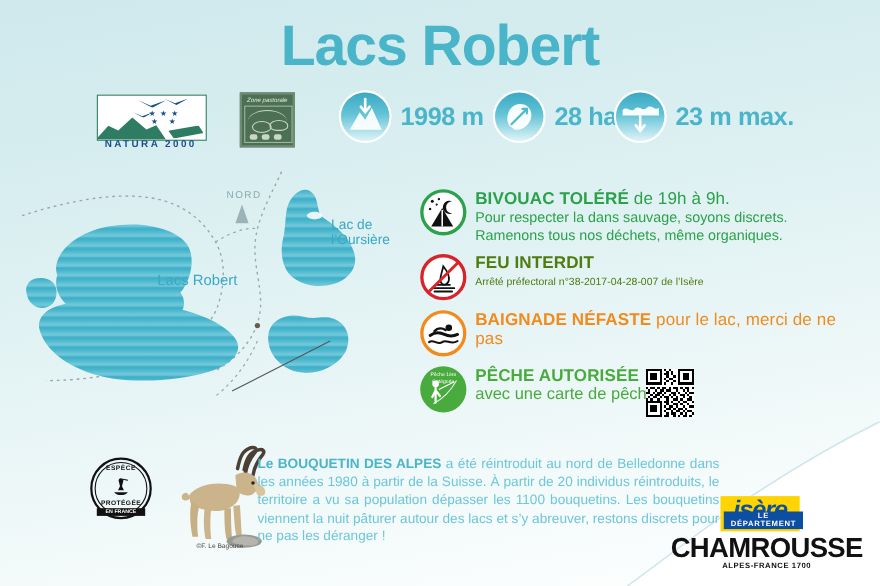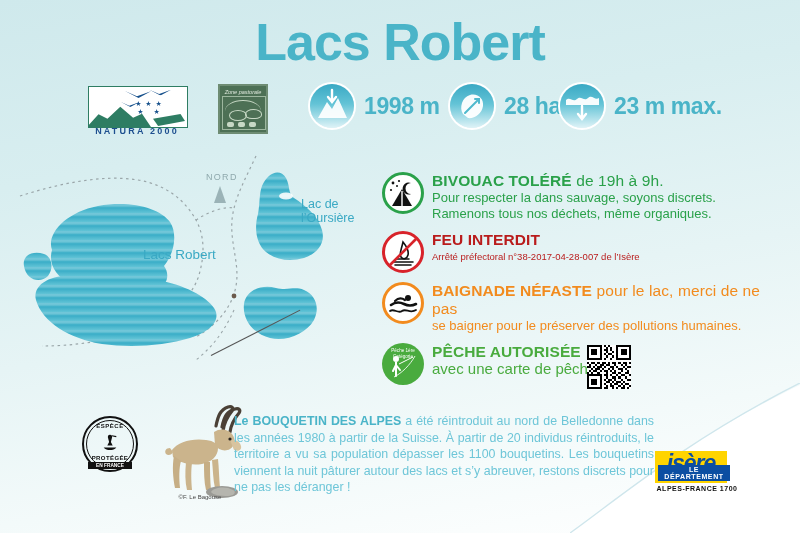--- a/index.html
+++ b/index.html
@@ -98,21 +98,21 @@
   .rule .icon{position:absolute;left:0;top:0;width:42px;height:42px;border-radius:50%;
     box-sizing:border-box;}
   .rule .head{font-size:15.5px;font-weight:bold;letter-spacing:.1px;}
   .rule .head .norm{font-weight:normal;}
   .rule .sub{font-size:13px;line-height:16px;}
   .rule.small .sub{font-size:9.5px;}
 
   .r-bivouac .icon{border:3px solid #2aa14a;background:#fff;}
   .r-bivouac .head,.r-bivouac .sub{color:#2aa14a;}
   .r-feu .icon{border:3px solid #d8232a;background:#fff;}
-  .r-feu .head,.r-feu .sub{color:#b91c1c;}
+  .r-feu .head,.r-feu .sub{color:#4d7c0f;}
   .r-baignade .icon{border:3px solid #f28b1e;background:#fff;}
   .r-baignade .head,.r-baignade .sub{color:#f28b1e;}
   .r-peche .icon{background:#49ab3e;border:none;}
   .r-peche .head,.r-peche .sub{color:#49ab3e;}
   .r-peche .sub{font-size:15px;}
 
   .icon svg{width:100%;height:100%;display:block;}
   .pechebadge{position:relative;width:100%;height:100%;border-radius:50%;overflow:hidden;}
   .pechebadge .ptxt{position:absolute;left:0;top:5px;width:100%;text-align:center;
     font-size:4.6px;color:#fff;line-height:5.5px;}
@@ -308,21 +308,20 @@
         <svg viewBox="0 0 36 36">
           <circle cx="23" cy="13" r="3" fill="#111"></circle>
           <path d="M6 20 C10 17 15 17 19 19 C23 21 27 21 31 19" stroke="#111" stroke-width="2.6" fill="none" stroke-linecap="round"></path>
           <path d="M10 16 C13 13 17 13 20 15" stroke="#111" stroke-width="2.2" fill="none" stroke-linecap="round"></path>
           <path d="M5 26 C9 23 13 29 17 26 C21 23 25 29 31 25" stroke="#111" stroke-width="1.8" fill="none" stroke-linecap="round"></path>
         </svg>
       </div>
       <div class="head">
         <span>BAIGNADE NÉFASTE</span><span class="norm"> pour le lac, merci de ne pas</span>
       </div>
-      <div class="sub">se baigner pour le préserver des pollutions humaines.</div>
     </div>
 
     <div class="rule r-peche">
       <div class="icon">
         <div class="pechebadge">
           <div class="ptxt">
             <span>Pêche 1ère</span><br>
             <span>Catégorie</span>
           </div>
           <svg viewBox="0 0 42 42" style="position:absolute;inset:0;">
@@ -497,19 +496,20 @@
 
   <div class="bouq"><b>Le BOUQUETIN DES ALPES</b><span> a été réintroduit au nord de Belledonne dans les années 1980 à partir de la Suisse. À partir de 20 individus réintroduits, le territoire a vu sa population dépasser les 1100 bouquetins. Les bouquetins viennent la nuit pâturer autour des lacs et s’y abreuver, restons discrets pour ne pas les déranger !</span></div>
 
   <div class="isere">
     <div class="bg"></div>
     <div class="word">isère</div>
     <div class="strip">LE DÉPARTEMENT</div>
   </div>
 
   <div class="chamrousse">
+    <div class="cw">CHAMROUSSE</div>
     <div class="cs">
       <span>ALPES-FRANCE</span>
       <span class="yr">1700</span>
     </div>
   </div>
 
 </div>
 
 </body></html>

